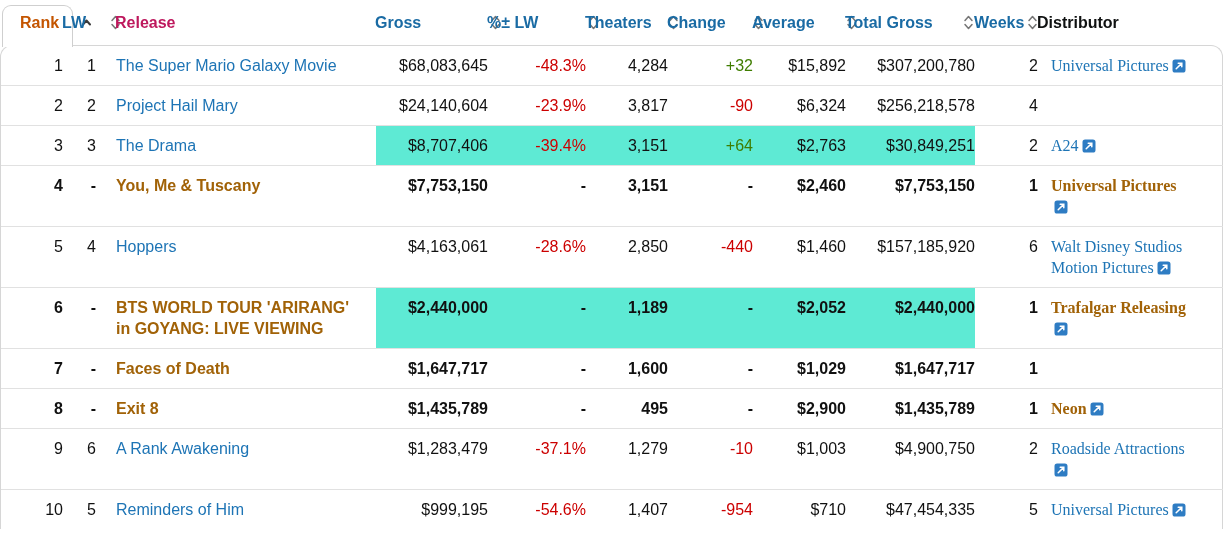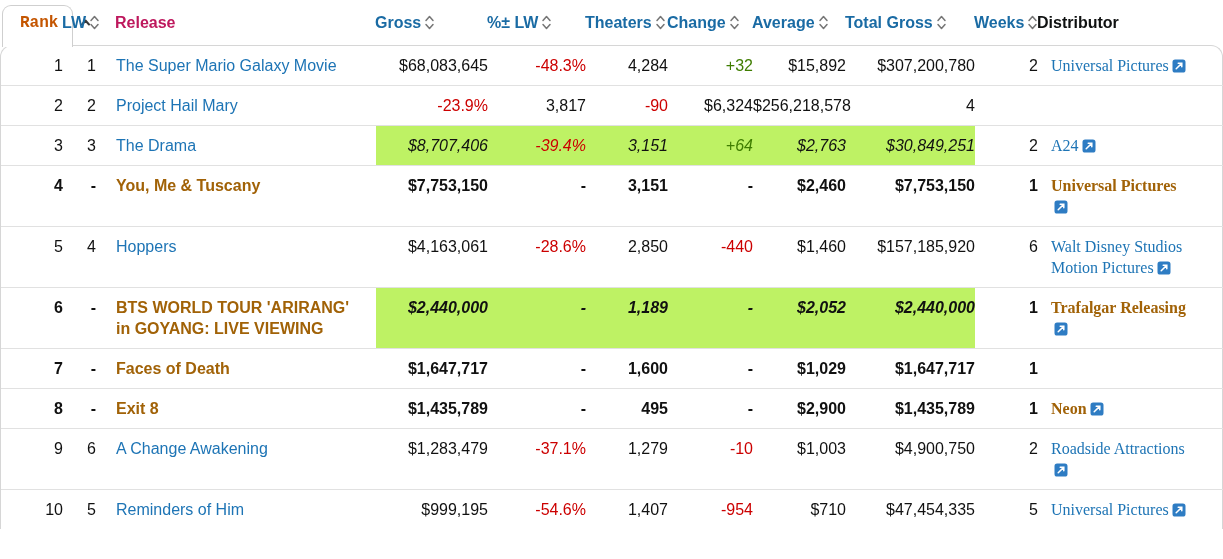--- a/index.html
+++ b/index.html
@@ -16,22 +16,22 @@
     width:1223px;
   }
   
   .hrow{position:relative;height:45px;align-items:center;}
   .rank-pill{
     position:absolute;left:2px;top:5px;width:69px;height:41px;
     border:1px solid #cfcfcf;border-bottom:none;border-radius:9px 9px 0 0;
     background:#fff;z-index:1;
   }
   .hc{position:relative;z-index:2;display:flex;align-items:center;font-weight:700;white-space:nowrap;}
-  .hc.numh{justify-content:flex-start;}
-  .h-rank{padding-left:10px;gap:22px;font-family:Liberation Mono, monospace;}
+  .hc.numh{justify-content:space-between;}
+  .h-rank{padding-left:10px;gap:22px;}
   .h-rank .hlbl{color:#c45500;}
   .h-lw{margin-right:-26px;gap:3px;}
   .h-gross,.h-pct{margin-right:-14px;gap:3px;}
   .h-theaters,.h-change,.h-average{margin-right:-12px;gap:3px;}
   .h-total,.h-weeks{gap:3px;}
   .h-release{padding-left:20px;color:#be185d;}
   .h-dist{padding-left:0;color:#0f1111;}
   .bluehead{color:#1a6ba4;}
   .sorticons{display:inline-flex;flex-direction:column;gap:1px;line-height:0;}
   .caret-single{display:inline-flex;line-height:0;}
@@ -46,21 +46,21 @@
   .row:first-child{border-top:none;}
   .cell{padding-top:9px;padding-bottom:9px;line-height:21px;box-sizing:border-box;}
   .num{text-align:right;}
   .c-release{padding-left:20px;}
   .c-dist{padding-left:13px;font-family:Liberation Serif, serif;}
   .lnk{color:#1d74b5;text-decoration:none;cursor:pointer;}
   .row.b{font-weight:700;}
   .row.b .lnk{color:#a16207;}
   .neg{color:#cc0000;}
   .pos{color:#3f7d01;}
-  .row.est .hlc{background:#bef264;font-style:italic;}
+  .row.est .hlc{background:#5eead4;}
   .ext{display:inline-block;margin-left:3px;transform:translateY(2px);line-height:0;}
 </style>
 </head>
 <body>
 
 <div class="hrow grid">
   <span class="rank-pill"></span>
 
   <div class="hc h-rank">
     <span class="hlbl">Rank</span>
@@ -190,20 +190,21 @@
       <div class="cell num">2</div>
       <div class="cell c-dist"><a class="lnk">Universal Pictures</a><span class="ext"><svg width="14" height="14" viewBox="0 0 14 14">
             <rect x="0.5" y="0.5" width="13" height="13" rx="2.6" fill="#2e7cc3"></rect>
             <path d="M4.2 9.8 L9.4 4.6 M6.2 4.2 H9.8 V7.8" stroke="#fff" stroke-width="1.5" fill="none" stroke-linecap="round"></path>
           </svg></span></div>
     </div>
     <div class="row grid">
       <div class="cell num">2</div>
       <div class="cell num">2</div>
       <div class="cell c-release"><a class="lnk">Project Hail Mary</a></div>
+      <div class="cell num hlc">$24,140,604</div>
       <div class="cell num hlc neg">-23.9%</div>
       <div class="cell num hlc">3,817</div>
       <div class="cell num hlc neg">-90</div>
       <div class="cell num hlc">$6,324</div>
       <div class="cell num hlc">$256,218,578</div>
       <div class="cell num">4</div>
     </div>
     <div class="row grid est">
       <div class="cell num">3</div>
       <div class="cell num">3</div>
@@ -292,21 +293,21 @@
       <div class="cell num hlc">$1,435,789</div>
       <div class="cell num">1</div>
       <div class="cell c-dist"><a class="lnk">Neon</a><span class="ext"><svg width="14" height="14" viewBox="0 0 14 14">
             <rect x="0.5" y="0.5" width="13" height="13" rx="2.6" fill="#2e7cc3"></rect>
             <path d="M4.2 9.8 L9.4 4.6 M6.2 4.2 H9.8 V7.8" stroke="#fff" stroke-width="1.5" fill="none" stroke-linecap="round"></path>
           </svg></span></div>
     </div>
     <div class="row grid">
       <div class="cell num">9</div>
       <div class="cell num">6</div>
-      <div class="cell c-release"><a class="lnk">A Change Awakening</a></div>
+      <div class="cell c-release"><a class="lnk">A Rank Awakening</a></div>
       <div class="cell num hlc">$1,283,479</div>
       <div class="cell num hlc neg">-37.1%</div>
       <div class="cell num hlc">1,279</div>
       <div class="cell num hlc neg">-10</div>
       <div class="cell num hlc">$1,003</div>
       <div class="cell num hlc">$4,900,750</div>
       <div class="cell num">2</div>
       <div class="cell c-dist"><a class="lnk">Roadside Attractions</a><br><span class="ext"><svg width="14" height="14" viewBox="0 0 14 14">
             <rect x="0.5" y="0.5" width="13" height="13" rx="2.6" fill="#2e7cc3"></rect>
             <path d="M4.2 9.8 L9.4 4.6 M6.2 4.2 H9.8 V7.8" stroke="#fff" stroke-width="1.5" fill="none" stroke-linecap="round"></path>

